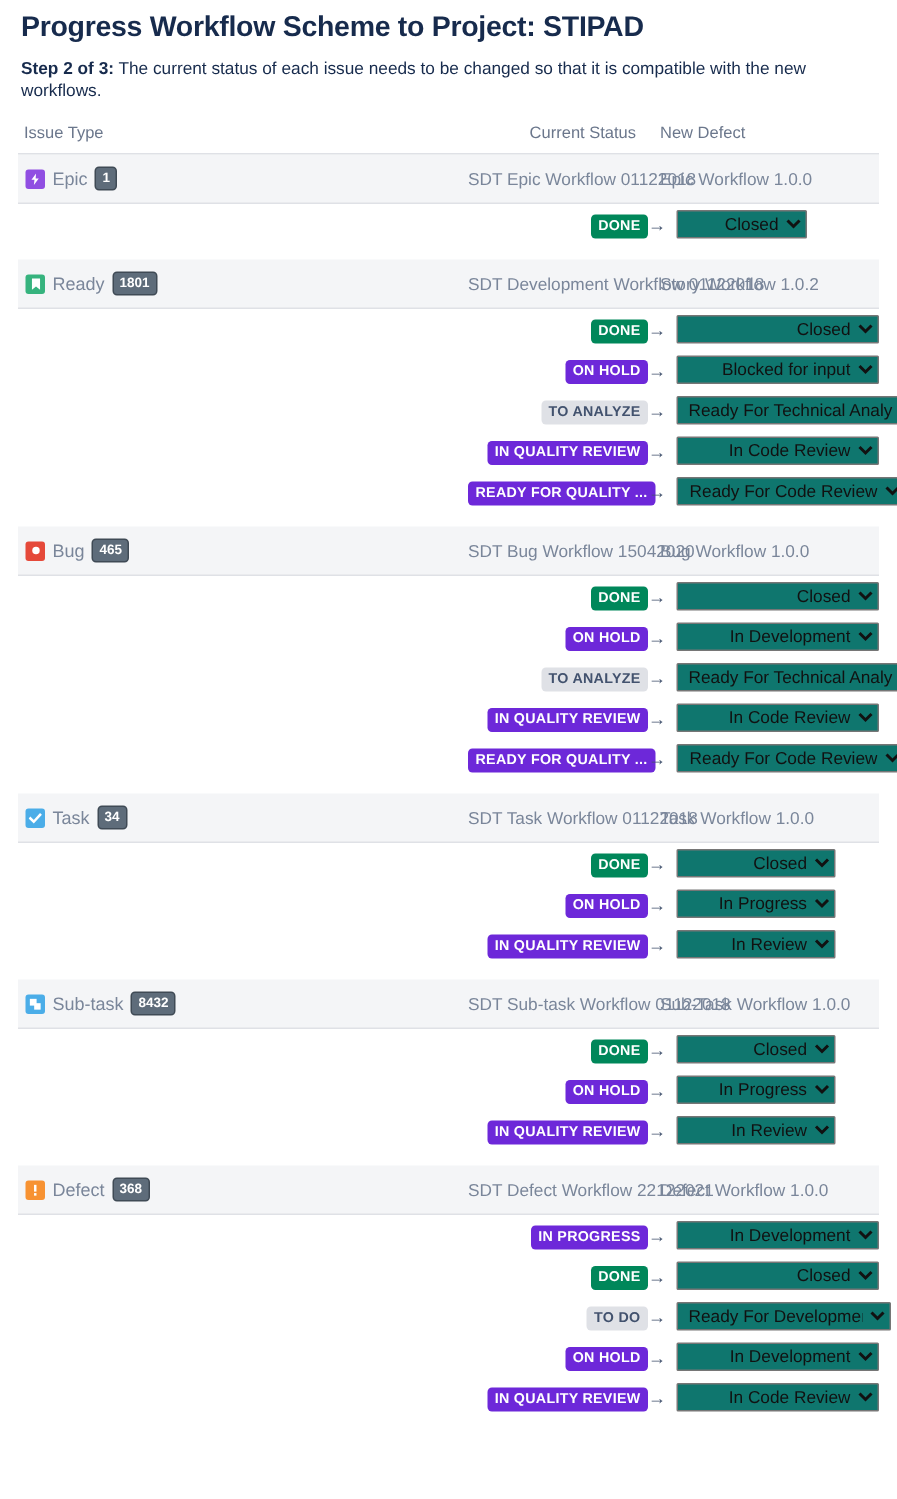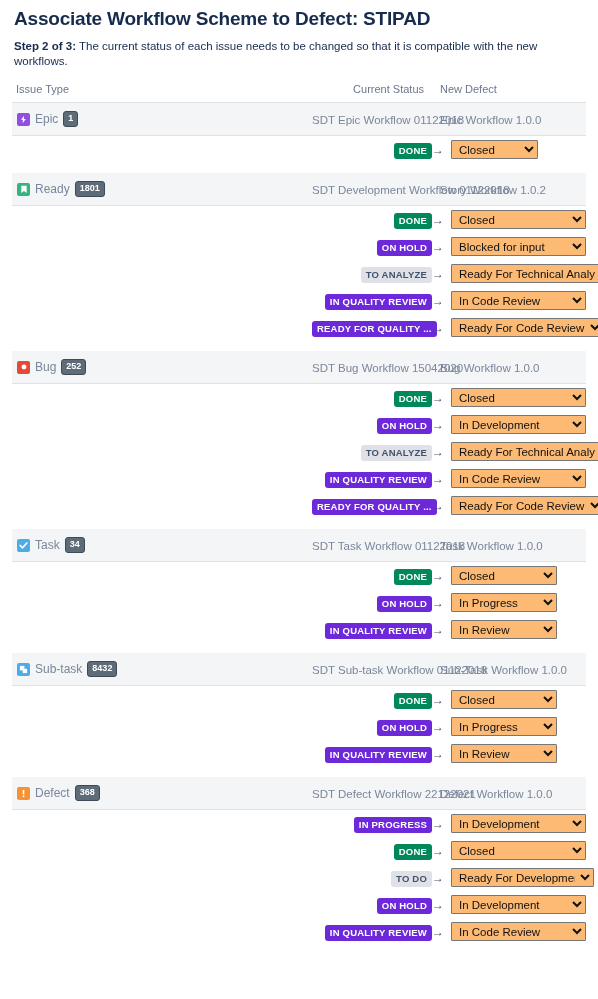--- a/index.html
+++ b/index.html
@@ -135,44 +135,45 @@
     color: #42526e;
     font-size: 12px;
     padding: 0 7px;
     line-height: 14px;
   }
 
   select.status-select {
     font-family: "Liberation Sans", sans-serif;
     font-size: 11.5px;
     color: #111111;
-    background: #fdba74;
+    background: #0f766e;
     border: 1px solid #767676;
     border-radius: 1px;
     height: 19px;
     padding: 0 2px 0 3px;
     line-height: 17px;
     appearance: auto;
+    text-align: right;
   }
   select.w-sm  { width: 87px; }
   select.w-md  { width: 106px; }
   select.w-lg  { width: 143px; }
   select.w-xl  { width: 163px; }
 
   .mapcell-new { padding-left: 8px; }
   .mapcell-cur { text-align: right; padding-right: 0; }
 
   .spacer-row td { height: 10px; background: #ffffff; padding: 0; }
 </style>
 </head>
 <body>
 
 <div class="page">
 
-  <h1 class="page-title">Associate Workflow Scheme to Defect: STIPAD</h1>
+  <h1 class="page-title">Progress Workflow Scheme to Project: STIPAD</h1>
 
   <div class="step-line">
     <span class="step-strong">Step 2 of 3:</span><span> The current status of each issue needs to be changed so that it is compatible with the new workflows.</span>
   </div>
 
   <table class="scheme-table">
     <colgroup>
       <col class="col-type">
         <col class="col-cur">
         <col class="col-new">
@@ -283,21 +284,21 @@
         </tr>
         <tr class="group-row">
           <td class="g-type">
             <div class="type-cell">
               <span class="type-icon" style="background:#e5493a">
                 <svg width="8" height="8" viewBox="0 0 10 10">
                   <circle cx="5" cy="5" r="3.1" fill="#fff"></circle>
                 </svg>
               </span>
               <span class="type-label">Bug</span>
-              <span class="count-badge">252</span>
+              <span class="count-badge">465</span>
             </div>
           </td>
           <td class="g-cur"><span class="wf-text">SDT Bug Workflow 15042020</span></td>
           <td class="g-new"><span class="wf-text">Bug Workflow 1.0.0</span></td>
         </tr>
         <tr class="map-row">
           <td></td>
           <td class="mapcell-cur"><span class="status-lozenge lz-green">DONE</span></td>
           <td class="mapcell-new">
             <div class="map-inner" style="justify-content: flex-start;">

